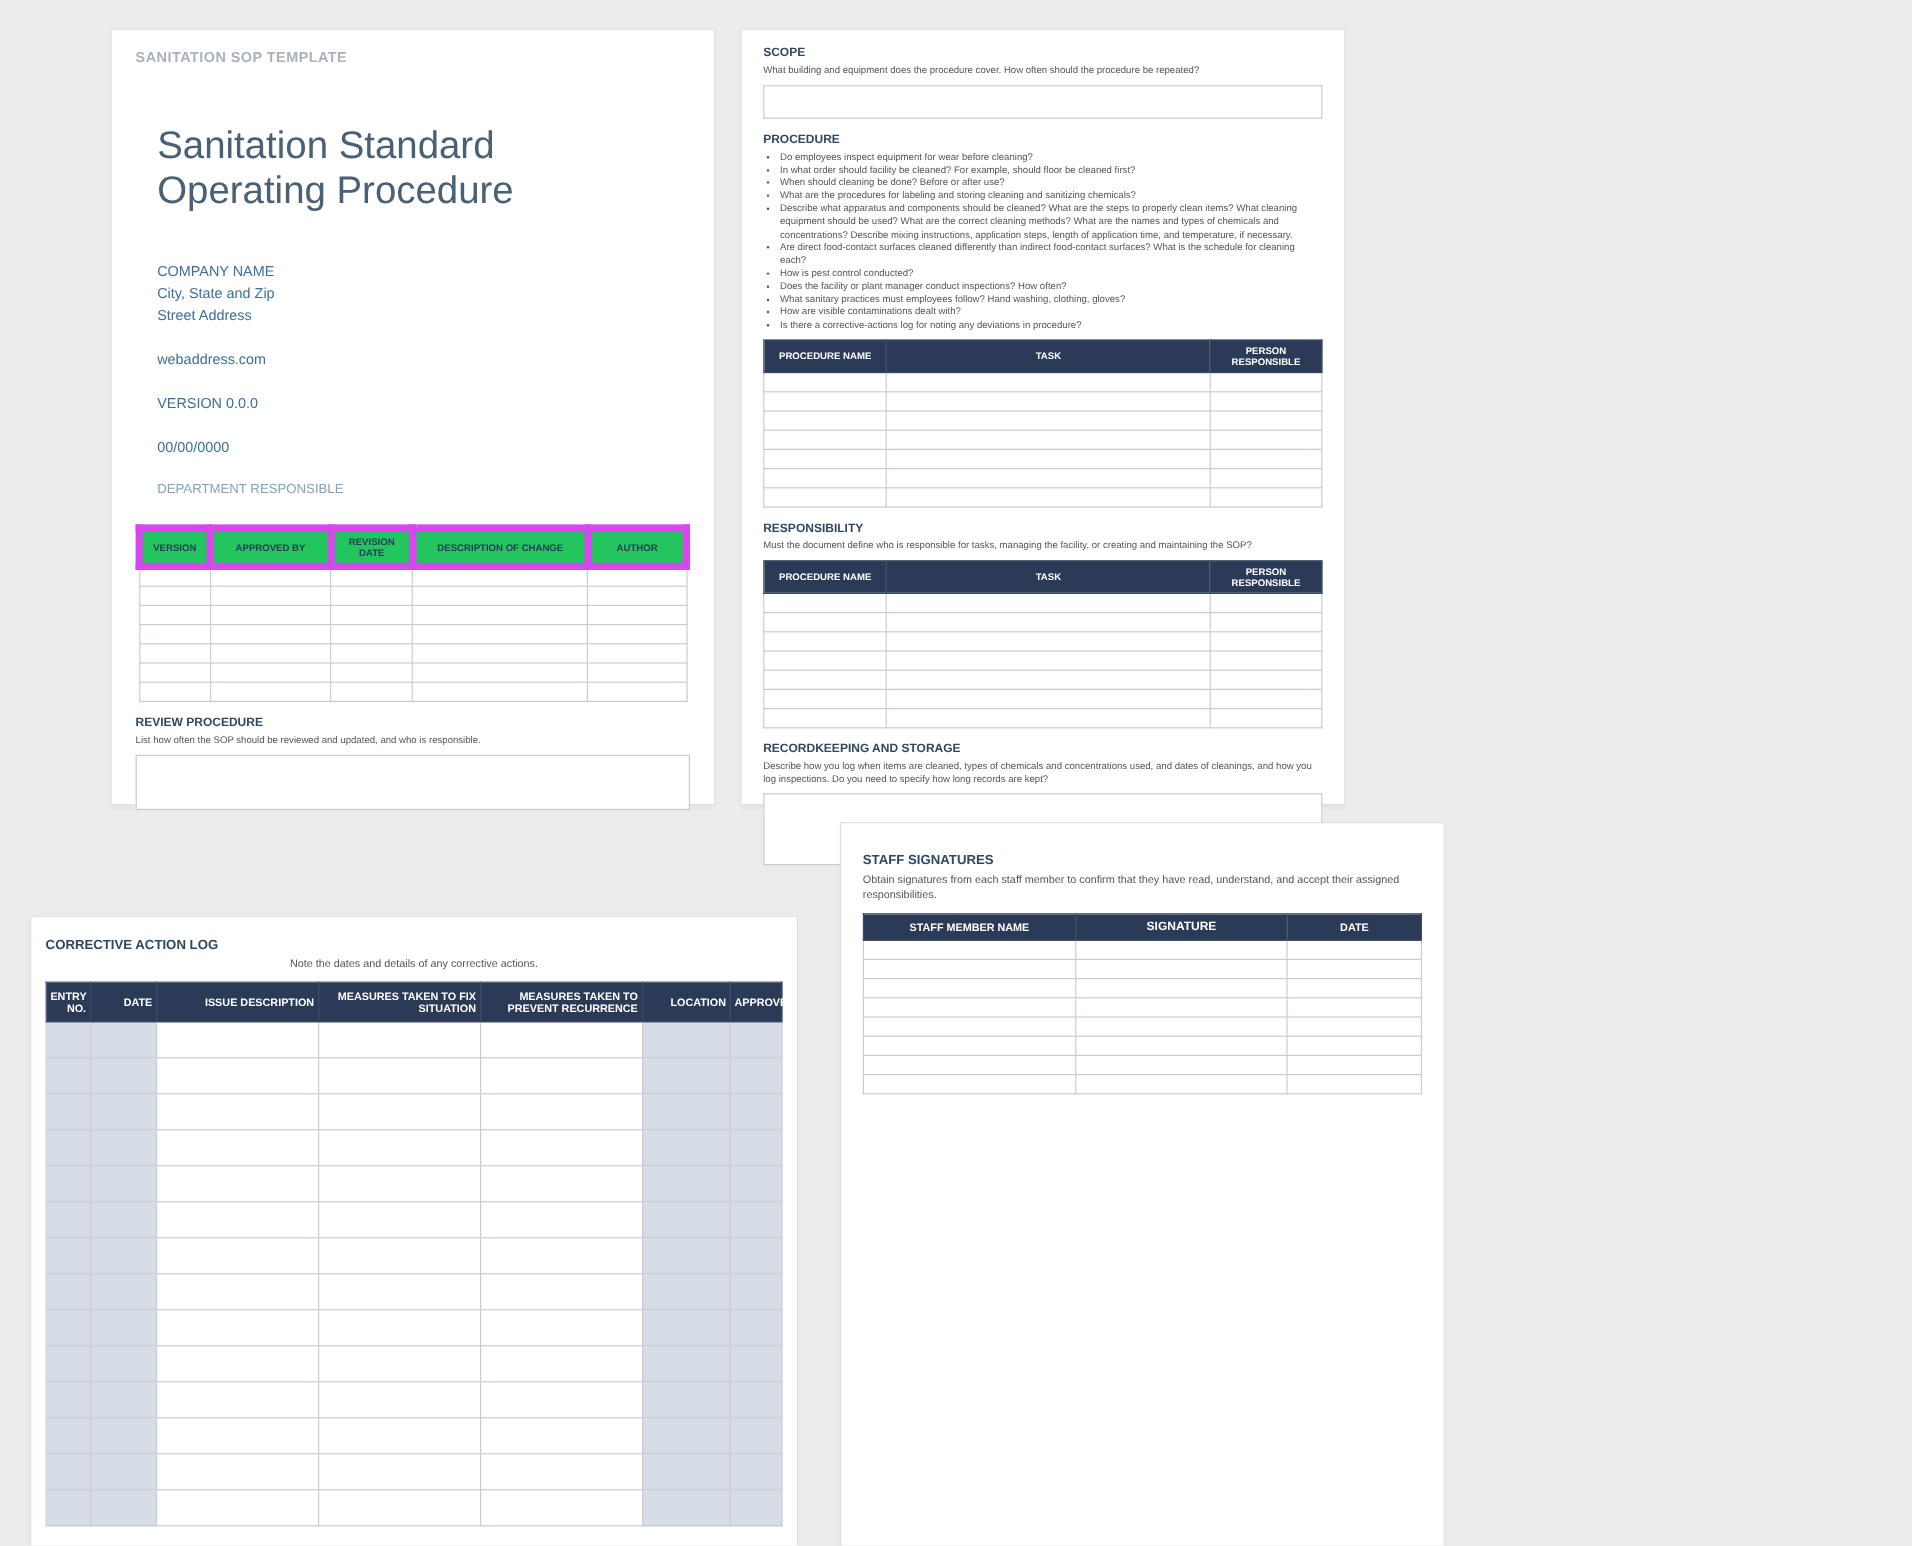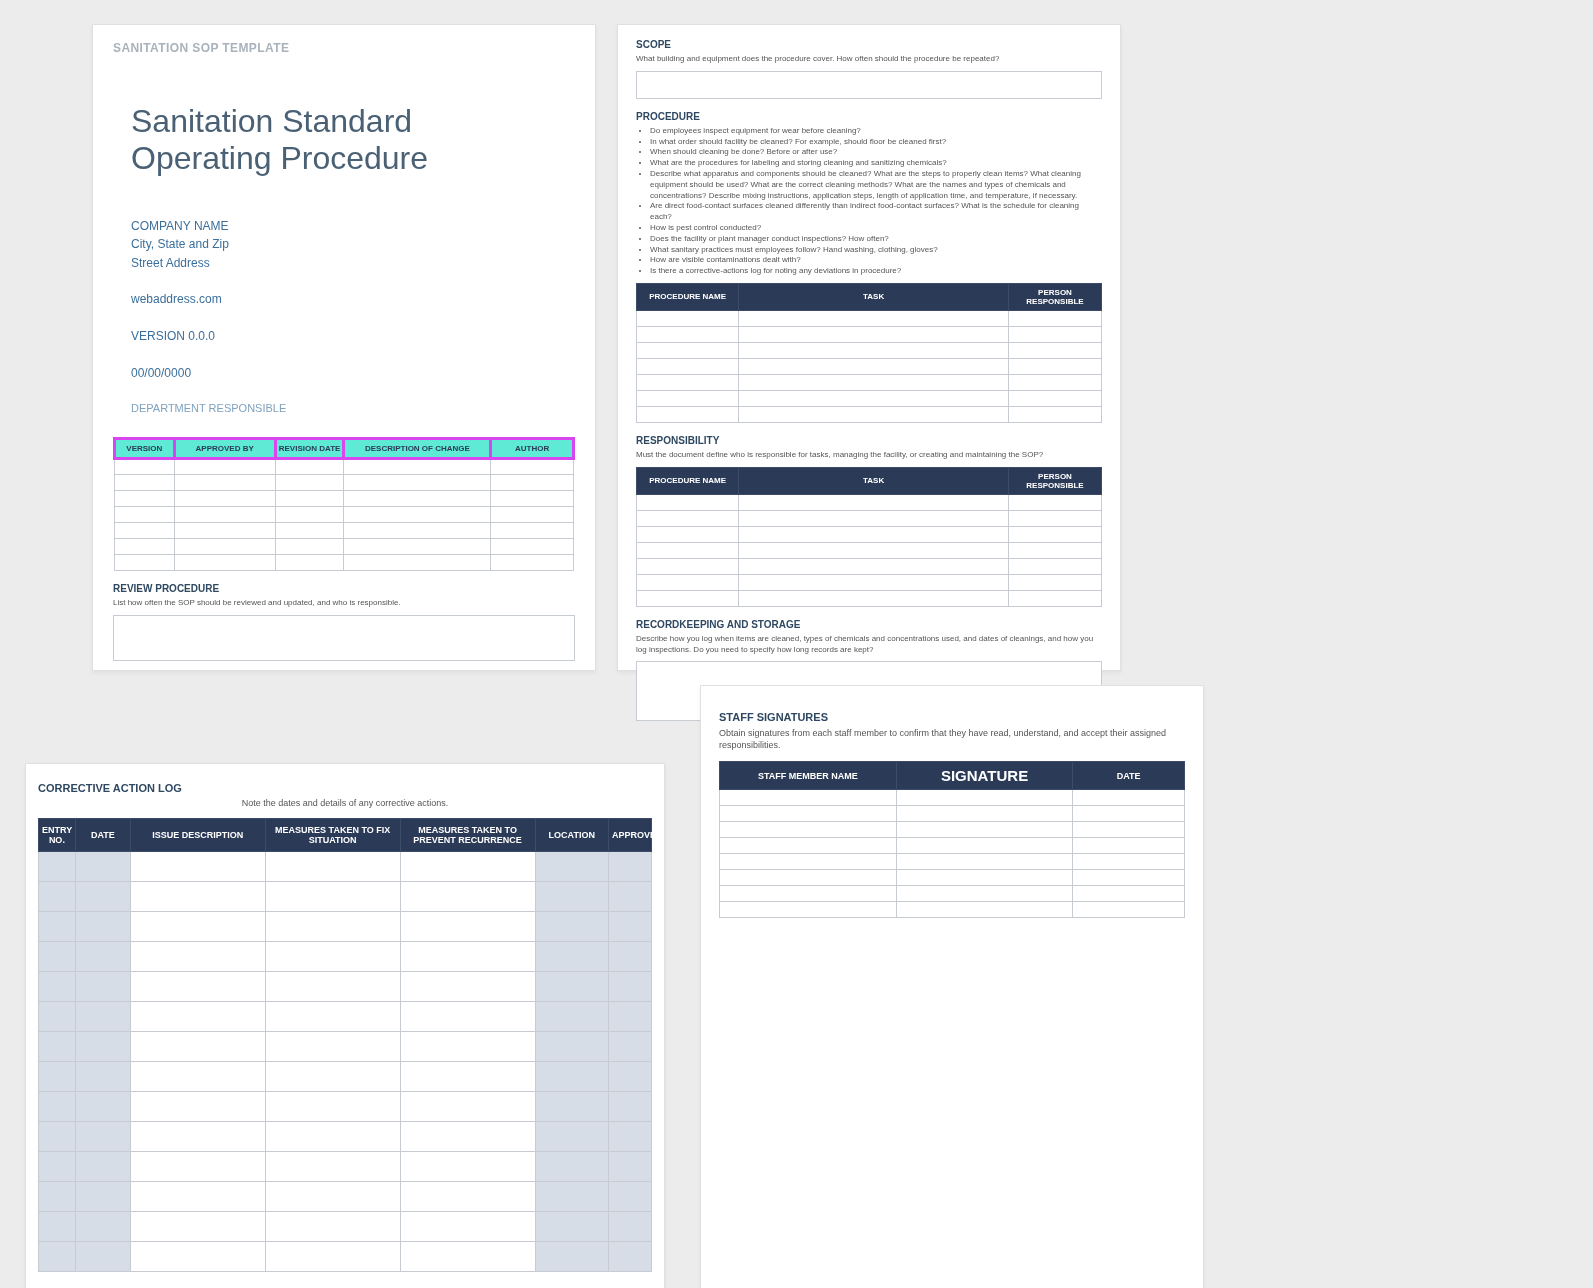--- a/index.html
+++ b/index.html
@@ -56,26 +56,26 @@
     font-size: 9px;
     font-weight: 700;
     padding: 4px 6px;
   }
   table.grid {
     width: 100%;
     border-collapse: collapse;
     table-layout: fixed;
   }
   table.grid th {
-    background: #5eead4;
+    background: #22c55e;
     color: #2b3b57;
     font-size: 8px;
     font-weight: 700;
     padding: 4px 2px;
-    border: 3px solid #d946ef;
+    border: 6px solid #d946ef;
     text-align: center;
   }
   table.grid th.navyth {
     background: #2b3b57;
     color: #fff;
     border: 1px solid #3c4c68;
   }
   table.grid td {
     border: 1px solid #c7ccd3;
     height: 16px;
@@ -133,20 +133,21 @@
     left: 25px; top: 763px;
     width: 640px;
     padding: 18px 12px;
   }
   .page3 table.grid th {
     background: #2b3b57;
     color: #fff;
     font-size: 9px;
     padding: 6px 3px;
     border: 1px solid #3c4c68;
+    text-align: right;
   }
   .page3 table.grid td {
     height: 30px;
     background: #fff;
   }
   .page3 table.grid td.shade { background: #d6dde6; }
   .page3 .h {
     color: #2f4861;
     font-weight: 700;
     font-size: 11px;
@@ -380,21 +381,21 @@
   <div class="desc" style="font-size:9px;margin-bottom:10px">Obtain signatures from each staff member to confirm that they have read, understand, and accept their assigned responsibilities.</div>
   <table class="grid">
     <colgroup>
         <col style="width:38%">
         <col style="width:38%">
         <col style="width:24%">
       </colgroup>
     <tbody>
         <tr>
       <th class="navyth" style="font-size:9px;padding:5px">STAFF MEMBER NAME</th>
-      <th class="navyth" style="font-size:15px;padding:5px">SIGNATURE</th>
+      <th class="navyth" style="font-size:10px;padding:5px">SIGNATURE</th>
       <th class="navyth" style="font-size:9px;padding:5px">DATE</th>
     </tr>
     <tr>
           <td></td>
           <td></td>
           <td></td>
         </tr>
     <tr>
           <td></td>
           <td></td>

